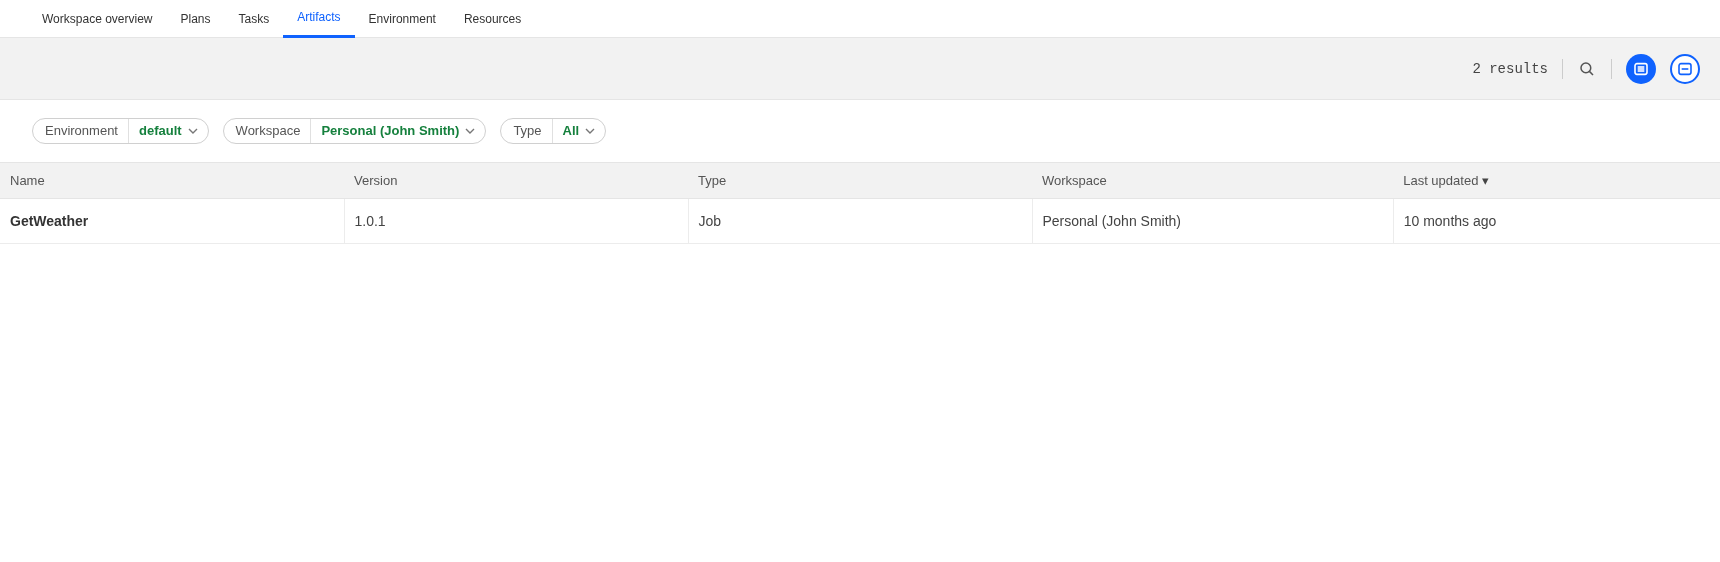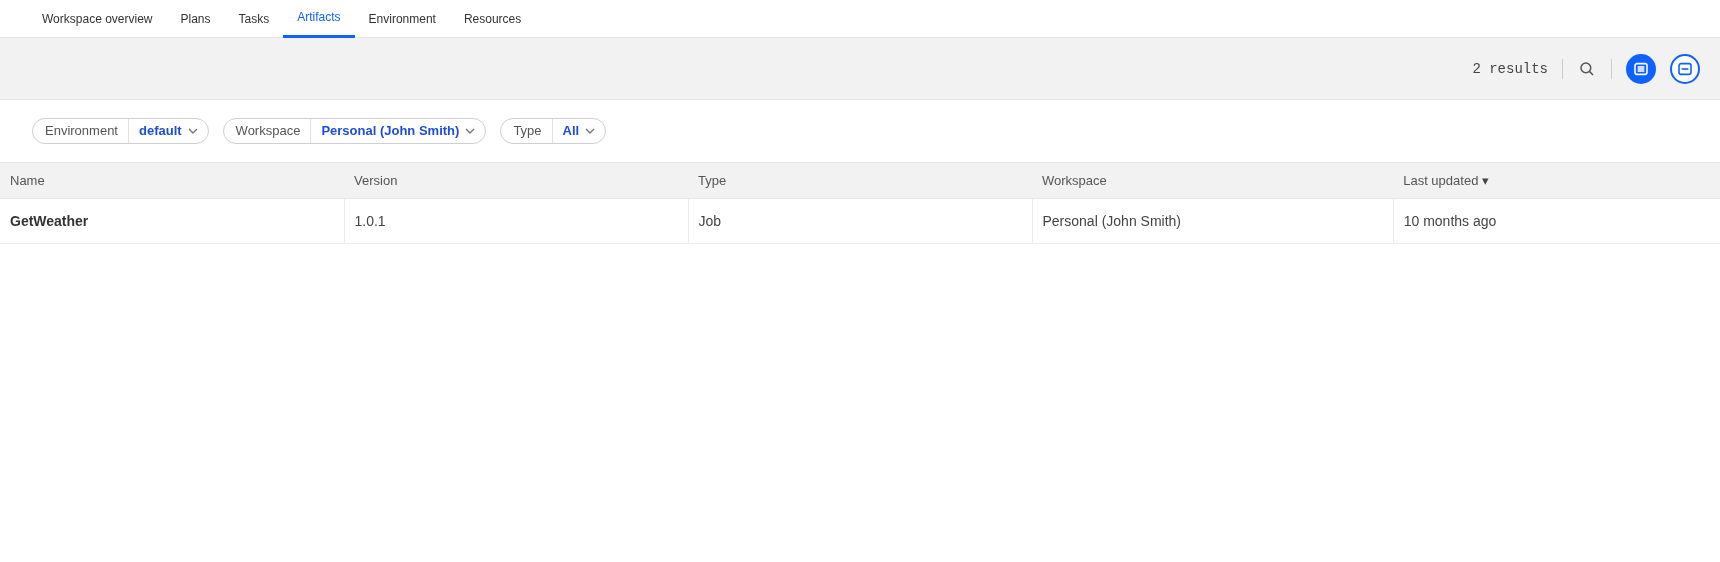--- a/index.html
+++ b/index.html
@@ -80,21 +80,21 @@
   }
   .pill-label {
     padding: 0 10px 0 12px;
     color: #555;
     border-right: 1px solid #e0e0e0;
     font-size: 13px;
     line-height: 24px;
   }
   .pill-value {
     padding: 0 6px 0 10px;
-    color: #1d4ed8;
+    color: #15803d;
     font-weight: 600;
     font-size: 13px;
     line-height: 24px;
   }
   .pill-caret {
     padding-right: 10px;
     color: #777;
     display: flex;
     align-items: center;
   }

